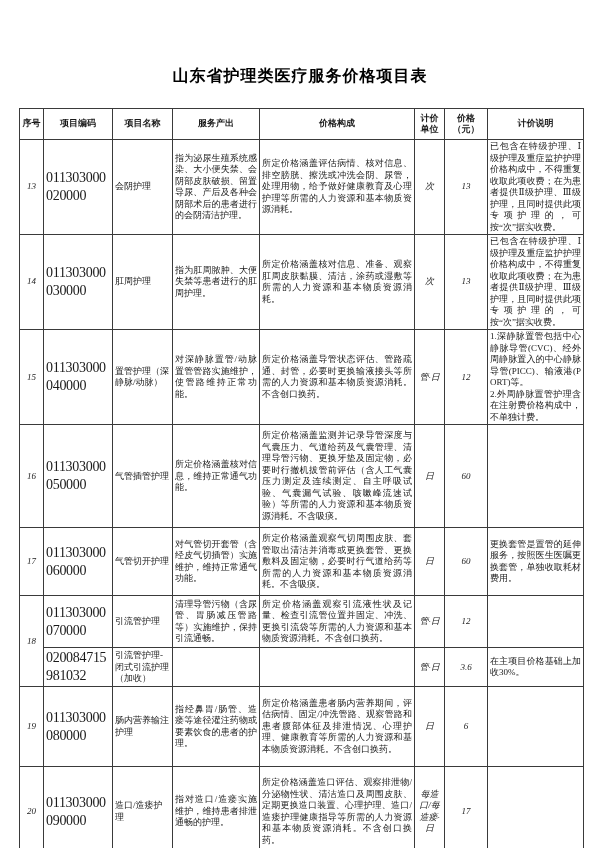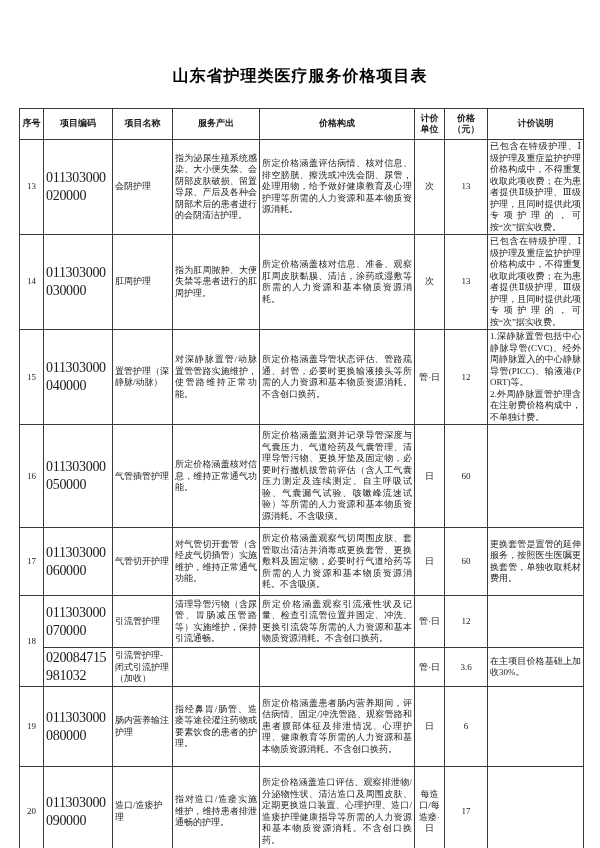--- a/index.html
+++ b/index.html
@@ -45,21 +45,21 @@
     line-height: 1.28;
   }
   col.w-no    { width: 24px; }
   col.w-code  { width: 69px; }
   col.w-name  { width: 60px; }
   col.w-output{ width: 87px; }
   col.w-comp  { width: 155px; }
   col.w-unit  { width: 30px; }
   col.w-price { width: 43px; }
   col.w-note  { width: 96px; }
-  td.c-no, td.c-unit, td.c-price { text-align: center; }
+  td.c-no, td.c-unit, td.c-price { text-align: center; font-style: italic; }
   td.c-code { font-size: 14px; letter-spacing: -0.3px; }
   td.c-name { text-align: left; font-family: Liberation Serif, serif; }
   td.c-output, td.c-comp, td.c-note {
     text-align: justify;
     white-space: pre-line;
   }
   
   tbody tr:nth-child(1) { height: 77px; }
   tbody tr:nth-child(2) { height: 65px; }
   tbody tr:nth-child(3) { height: 75px; }

